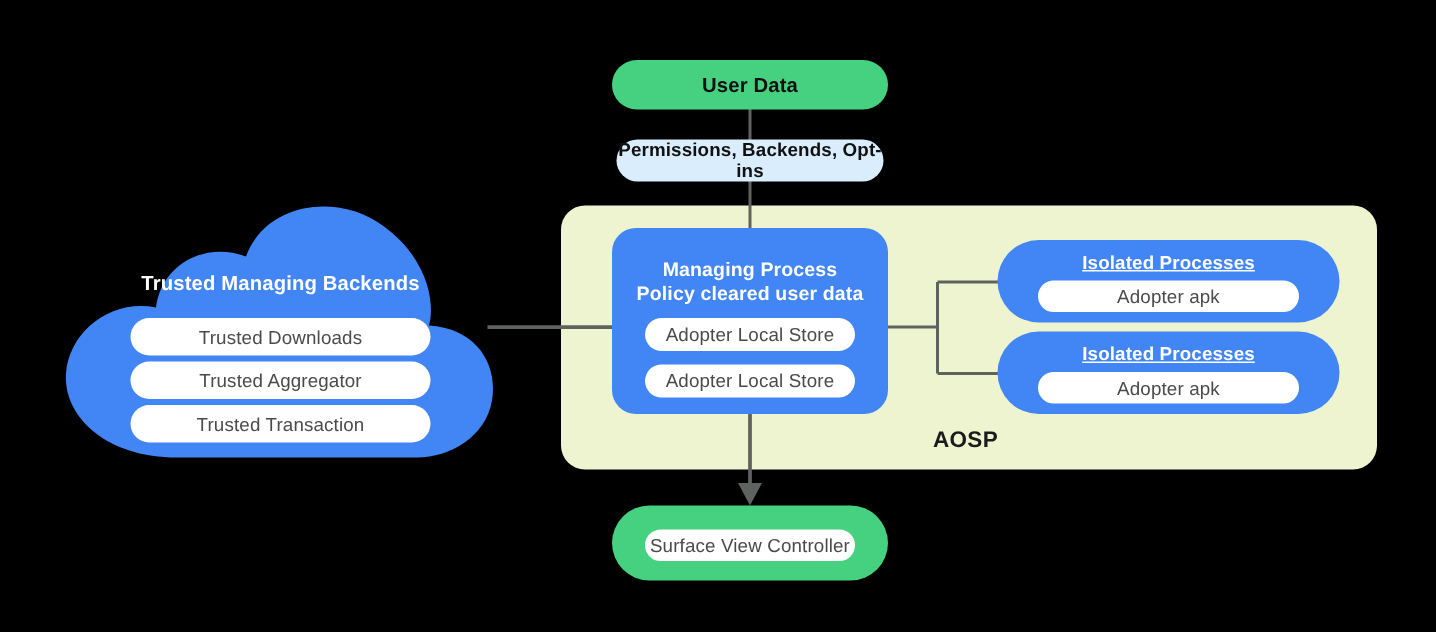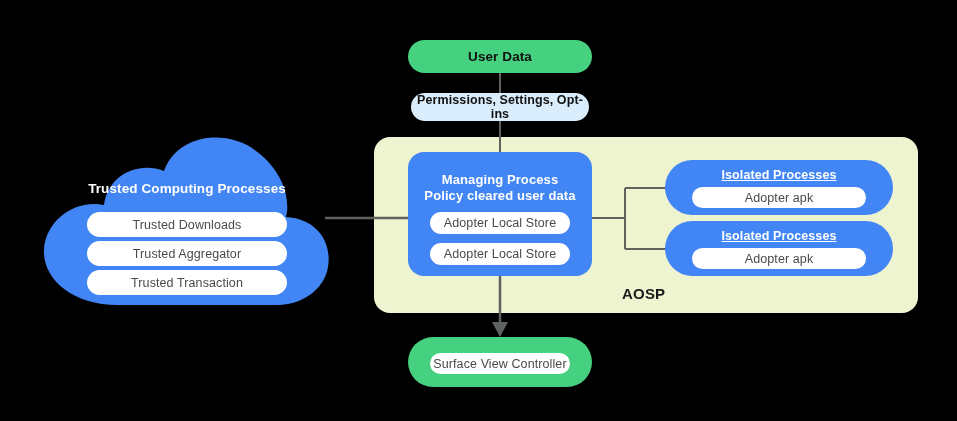--- a/index.html
+++ b/index.html
@@ -140,36 +140,36 @@
 
     <line x1="500" y1="276" x2="500" y2="327" stroke="#5f6360" stroke-width="2.5"></line>
     <polygon points="500,337 492,322 508,322" fill="#5f6360"></polygon>
   </svg>
 
   <div class="abs box-green" style="left:408px; top:40px; width:184px; height:33px; display:flex; align-items:center; justify-content:center;">
     <span class="title-dark">User Data</span>
   </div>
 
   <div class="abs box-lightblue" style="left:411px; top:93px; width:178px; height:28px;">
-    <span class="title-dark" style="font-size:12.5px;">Permissions,  Settings, Opt-ins</span>
+    <span class="title-dark" style="font-size:12.5px;">Permissions,  Backends, Opt-ins</span>
   </div>
 
   <div class="cloud-wrap" style="left:42px; top:137px; width:290px; height:170px;">
     <svg width="290" height="170" style="position:absolute; left:0; top:0;">
       <path d="M 76 168
                C 28 168, 0 140, 2 112
                C 4 84, 32 62, 62 68
                C 66 38, 96 24, 122 34
                C 136 -4, 186 -8, 214 14
                C 244 36, 248 66, 244 80
                C 276 82, 290 106, 286 130
                C 282 154, 258 168, 236 168
                Z" fill="#4285f4"></path>
     </svg>
-    <div class="cloud-title" style="top:44px;">Trusted Computing Processes</div>
+    <div class="cloud-title" style="top:44px;">Trusted Managing Backends</div>
     <div class="cloud-pill" style="left:45px; top:75px; width:200px; height:25px;">
       <span>Trusted Downloads</span>
     </div>
     <div class="cloud-pill" style="left:45px; top:104px; width:200px; height:25px;">
       <span>Trusted Aggregator</span>
     </div>
     <div class="cloud-pill" style="left:45px; top:133px; width:200px; height:25px;">
       <span>Trusted Transaction</span>
     </div>
   </div>

